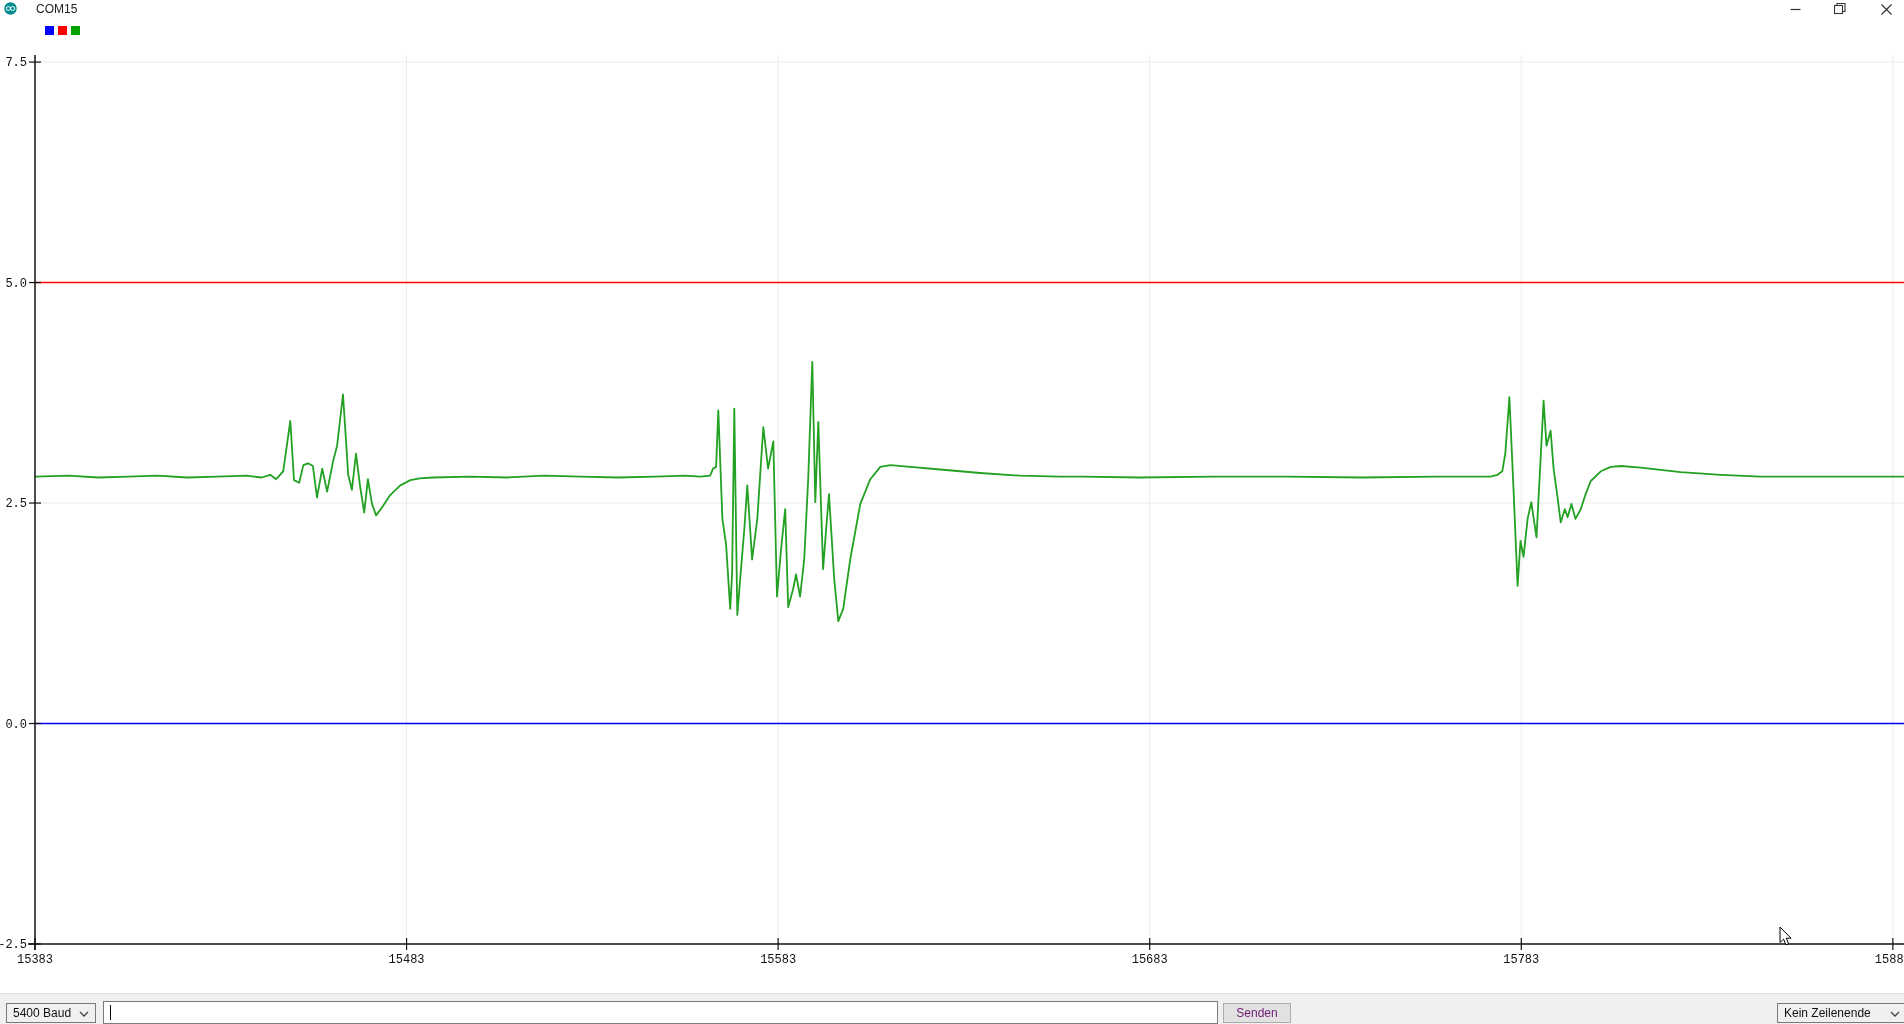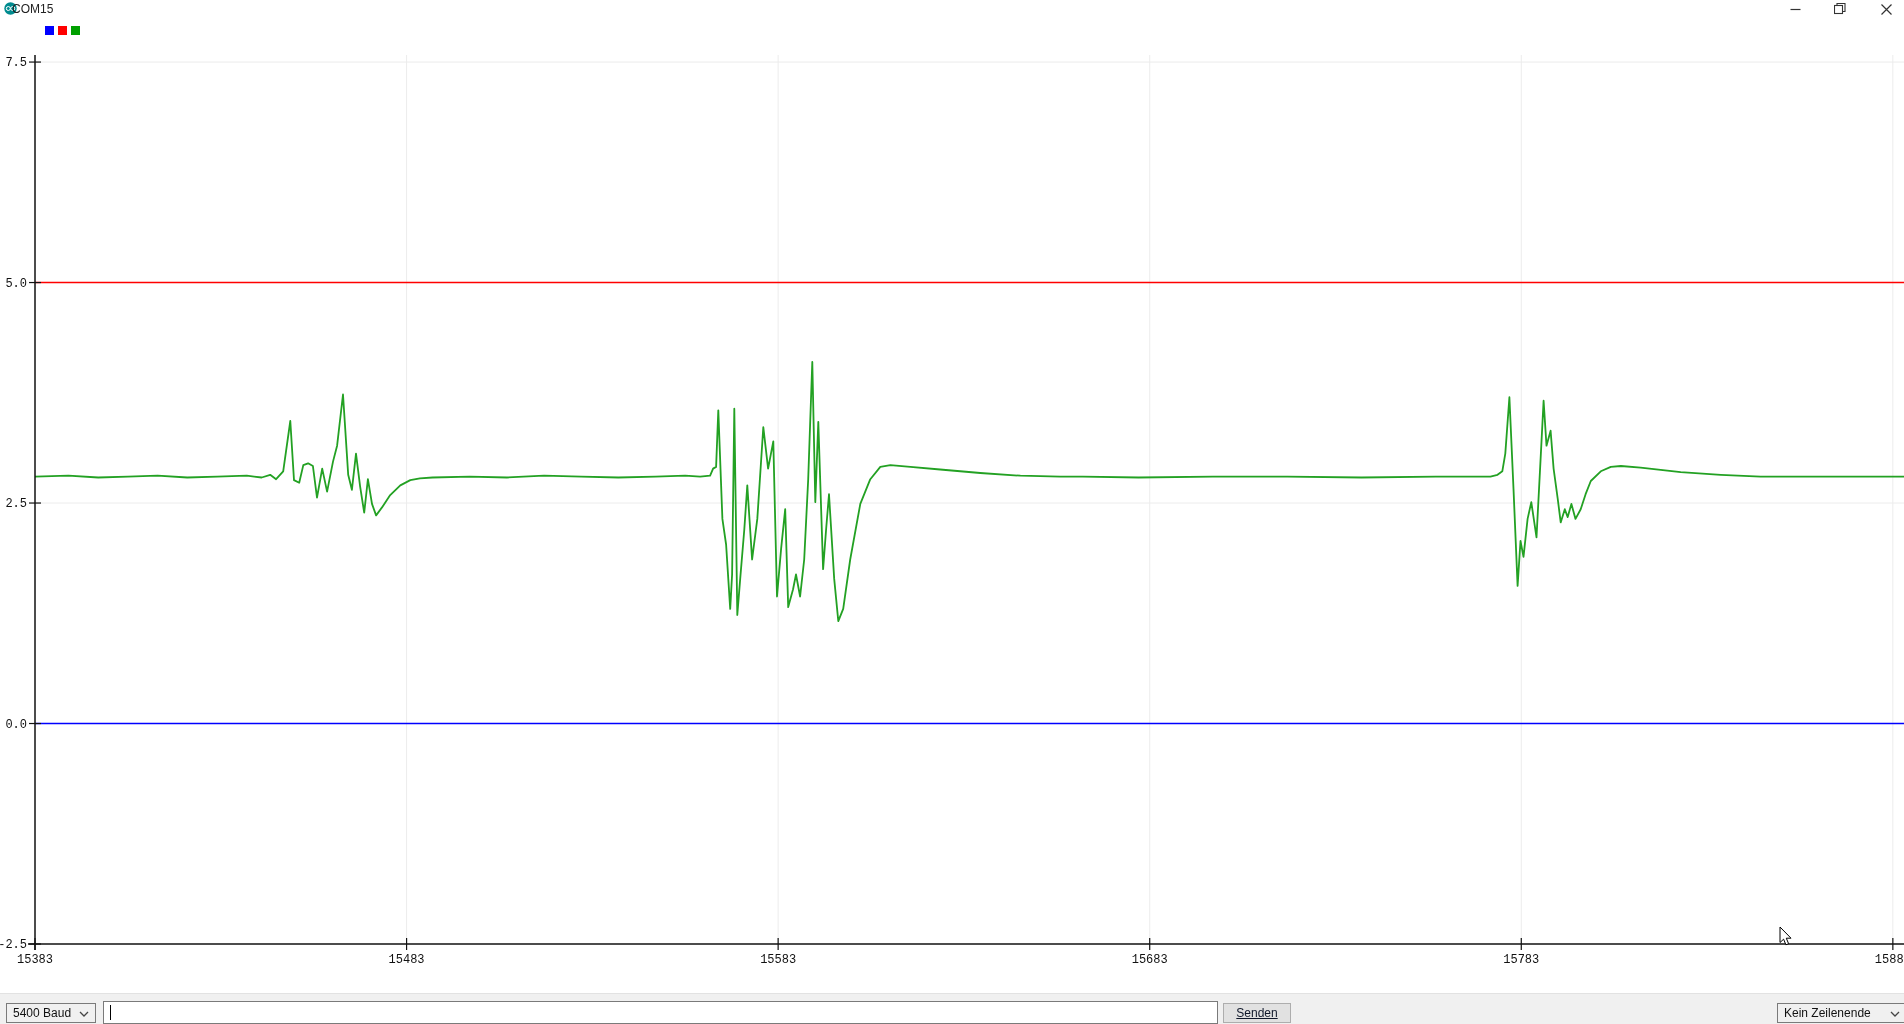--- a/index.html
+++ b/index.html
@@ -1,37 +1,37 @@
 <!DOCTYPE html>
 <html><head>
 <meta charset="utf-8">
 <style>
   html,body{margin:0;padding:0;width:1904px;height:1024px;overflow:hidden;background:#fff;
     font-family:"Liberation Sans",sans-serif;}
   .titlebar{position:absolute;left:0;top:0;width:1904px;height:20px;background:#fff;z-index:5;}
   .app-icon{position:absolute;left:4px;top:2px;width:13px;height:13px;}
-  .title-text{position:absolute;left:12px;top:2px;font-size:12px;color:#222;}
+  .title-text{position:absolute;left:36px;top:2px;font-size:12px;color:#222;}
   .win-btn{position:absolute;top:0;width:30px;height:18px;display:flex;align-items:center;justify-content:center;cursor:default;}
   .btn-min{left:1780px;} .btn-restore{left:1825px;} .btn-close{left:1871px;}
   .legend{position:absolute;left:45px;top:26px;height:9px;z-index:4;display:flex;gap:4px;}
   .legend-swatch{width:9px;height:9px;display:inline-block;}
   #plot{position:absolute;left:0;top:0;z-index:1;}
   .bottombar{position:absolute;left:0;top:993px;width:1904px;height:31px;background:#f0f0f0;
     border-top:1px solid #e2e2e2;z-index:6;}
   .combo{position:absolute;height:20px;background:#f0f0f0;border:1px solid #7a7a7a;
     font-size:12px;color:#111;display:flex;align-items:center;padding:0 6px;box-sizing:border-box;}
   .combo .chev{position:absolute;right:6px;top:7px;}
   .baud-combo{left:6px;top:9px;width:90px;}
   .lineend-combo{left:1777px;top:9px;width:130px;}
   .msg-input{position:absolute;left:103px;top:7px;width:1115px;height:23px;box-sizing:border-box;
     border:1px solid #7a7a7a;background:#fff;font-size:12px;padding:0 4px;outline:none;}
   .caret{position:absolute;left:110px;top:11px;width:1px;height:15px;background:#000;}
   .send-btn{position:absolute;left:1223px;top:9px;width:68px;height:20px;background:#e1e1e1;
-    border:1px solid #adadad;font-size:12px;color:#0f172a;font-family:"Liberation Sans",sans-serif;
-    display:flex;align-items:center;justify-content:center;box-sizing:border-box;text-decoration:underline;}
+    border:1px solid #adadad;font-size:12px;color:#701a75;font-family:"Liberation Sans",sans-serif;
+    display:flex;align-items:center;justify-content:center;box-sizing:border-box;}
   .mouse-cursor{position:absolute;left:1779px;top:926px;z-index:9;}
 </style>
 </head>
 <body>
 
 <svg id="plot" width="1904" height="1024">
     <line x1="406.57057654075544" y1="55" x2="406.57057654075544" y2="944" stroke="#ececec" stroke-width="1"></line>
     <line x1="778.1411530815109" y1="55" x2="778.1411530815109" y2="944" stroke="#ececec" stroke-width="1"></line>
     <line x1="1149.7117296222664" y1="55" x2="1149.7117296222664" y2="944" stroke="#ececec" stroke-width="1"></line>
     <line x1="1521.2823061630218" y1="55" x2="1521.2823061630218" y2="944" stroke="#ececec" stroke-width="1"></line>

